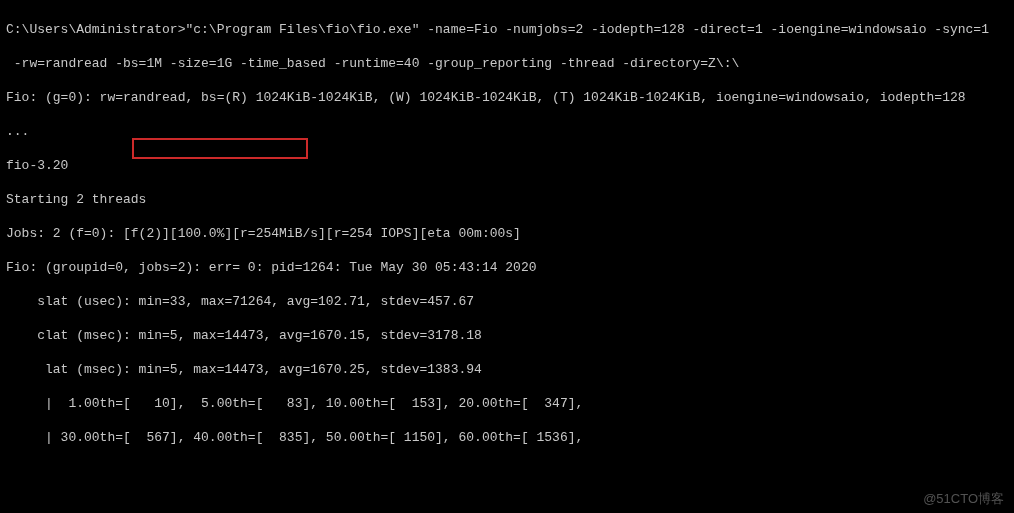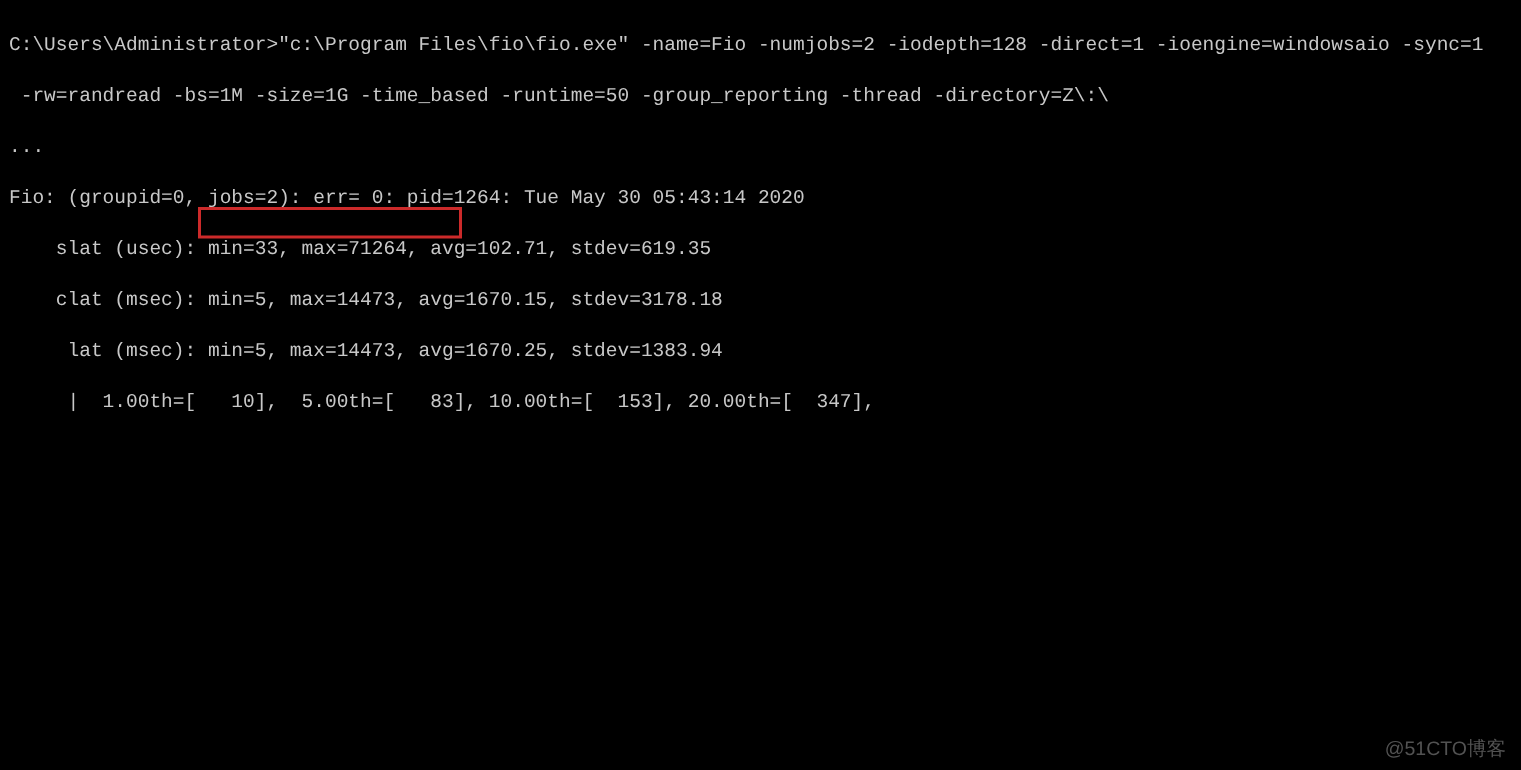--- a/index.html
+++ b/index.html
@@ -34,27 +34,32 @@
     font-family: sans-serif;
     opacity: 0.75;
     margin-top: 40px;
   }
 </style>
 </head>
 <body>
 
 <div class="screen">
 <span class="line">C:\Users\Administrator&gt;"c:\Program Files\fio\fio.exe" -name=Fio -numjobs=2 -iodepth=128 -direct=1 -ioengine=windowsaio -sync=1</span>
-<span class="line"> -rw=randread -bs=1M -size=1G -time_based -runtime=50 -group_reporting -thread -directory=Z\:\</span>
+<span class="line"> -rw=randread -bs=1M -size=1G -time_based -runtime=40 -group_reporting -thread -directory=Z\:\</span>
+<span class="line">Fio: (g=0): rw=randread, bs=(R) 1024KiB-1024KiB, (W) 1024KiB-1024KiB, (T) 1024KiB-1024KiB, ioengine=windowsaio, iodepth=128</span>
 <span class="line">...</span>
+<span class="line">fio-3.20</span>
+<span class="line">Starting 2 threads</span>
+<span class="line">Jobs: 2 (f=0): [f(2)][100.0%][r=254MiB/s][r=254 IOPS][eta 00m:00s]</span>
 <span class="line">Fio: (groupid=0, jobs=2): err= 0: pid=1264: Tue May 30 05:43:14 2020</span>
-<span class="line">    slat (usec): min=33, max=71264, avg=102.71, stdev=619.35</span>
+<span class="line">    slat (usec): min=33, max=71264, avg=102.71, stdev=457.67</span>
 <span class="line">    clat (msec): min=5, max=14473, avg=1670.15, stdev=3178.18</span>
 <span class="line">     lat (msec): min=5, max=14473, avg=1670.25, stdev=1383.94</span>
 <span class="line">     |  1.00th=[   10],  5.00th=[   83], 10.00th=[  153], 20.00th=[  347],</span>
+<span class="line">     | 30.00th=[  567], 40.00th=[  835], 50.00th=[ 1150], 60.00th=[ 1536],</span>
 
 
 
 
 
 
 
 
 
 

